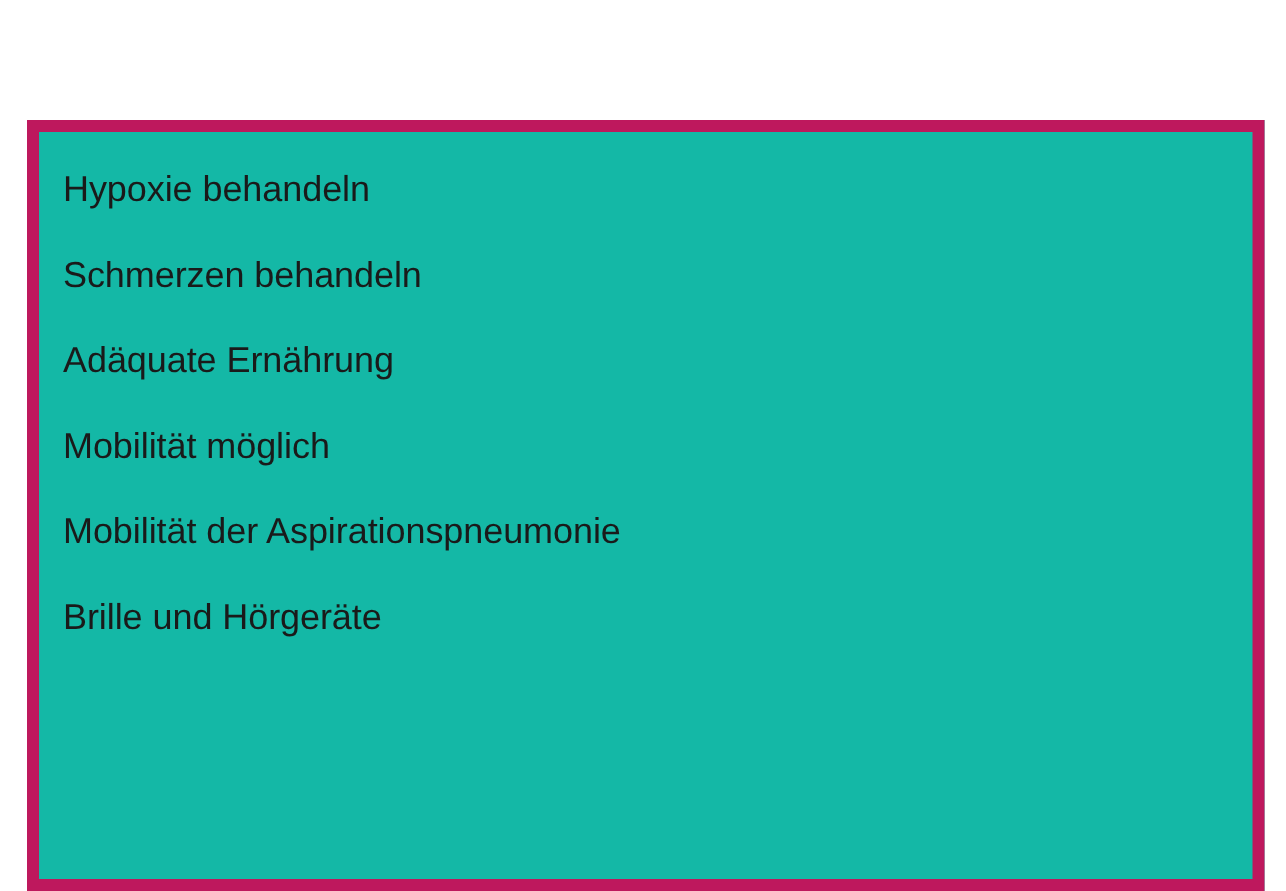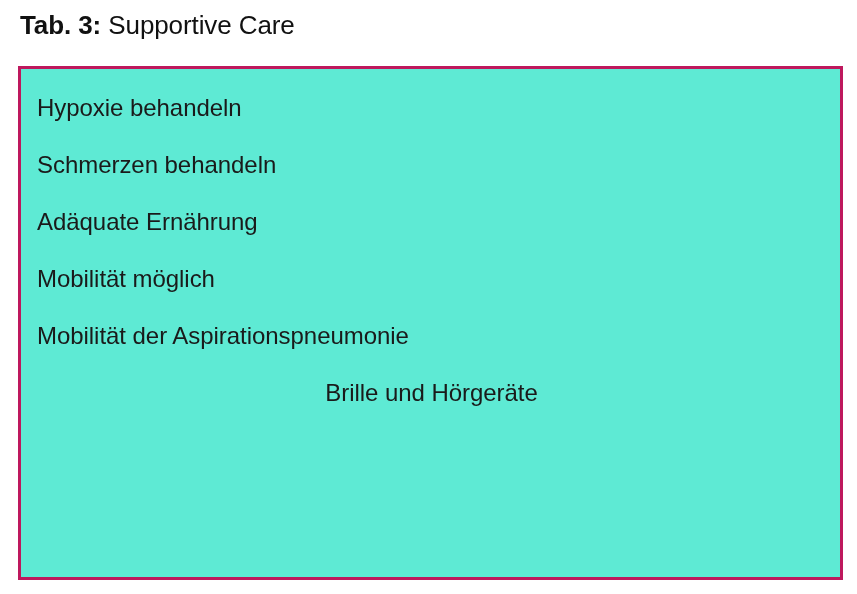--- a/index.html
+++ b/index.html
@@ -37,60 +37,56 @@
     font-weight: bold;
   }
   .caption-title {
     font-weight: normal;
   }
 
   
   .table-panel {
     position: absolute;
     left: 18px;
-    top: 66px;
+    top: 80px;
     width: 825px;
     height: 514px;
     box-sizing: border-box;
-    background: #5eead4;
-    border: 3px solid #be185d;
+    background: #14b8a6;
+    border: 8px solid #be185d;
   }
 
   .table-rows {
     position: absolute;
     left: 0;
     top: 0;
     right: 0;
     padding: 20px 14px 0 16px;
     box-sizing: border-box;
   }
 
   .table-row {
     font-size: 24px;
     line-height: 37px;
     color: #1a1a1a;
     margin-bottom: 20px;
     letter-spacing: -0.05px;
   }
   .table-row:last-child {
     margin-bottom: 0;
-    text-align: center;
   }
   .table-row.wrapped {
     max-width: 800px;
   }
 </style>
 </head>
 <body>
 
 <div class="page">
 
-  <div class="table-caption">
-    <span class="caption-label">Tab. 3:</span><span class="caption-title"> Supportive Care</span>
-  </div>
 
   <div class="table-panel">
     <div class="table-rows">
 
       <div class="table-row">Hypoxie behandeln</div>
 
 
       <div class="table-row">Schmerzen behandeln</div>
 
       <div class="table-row">Adäquate Ernährung</div>

